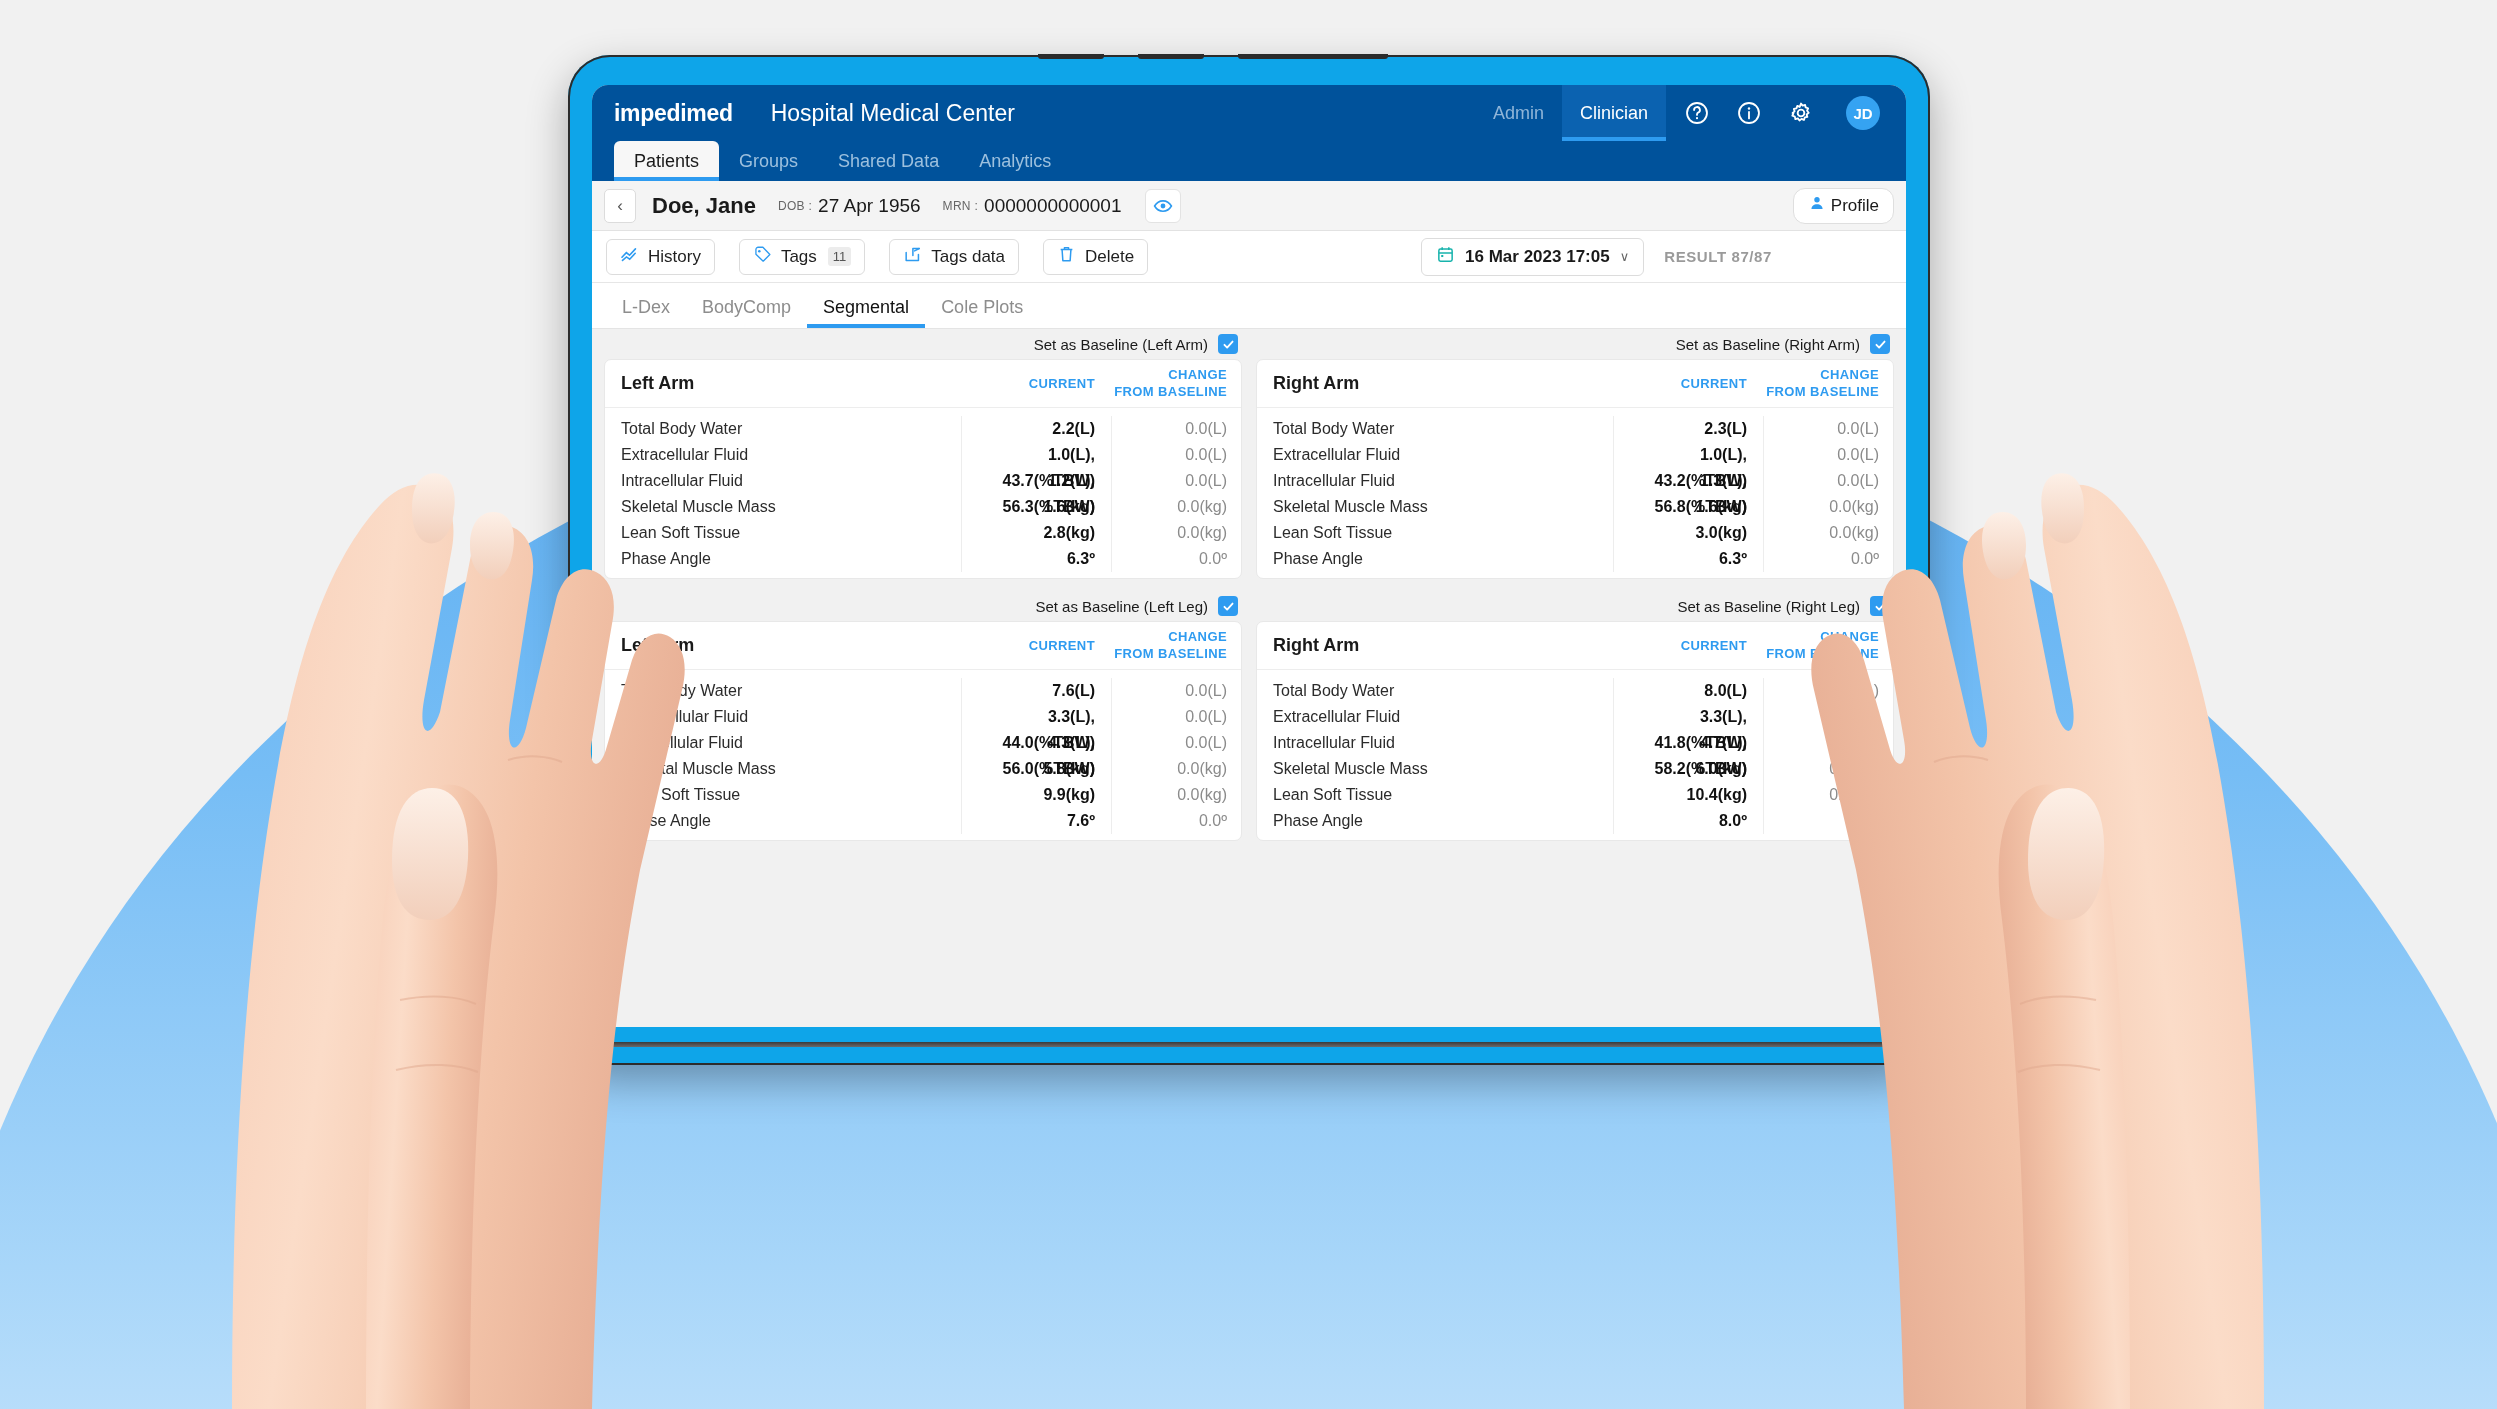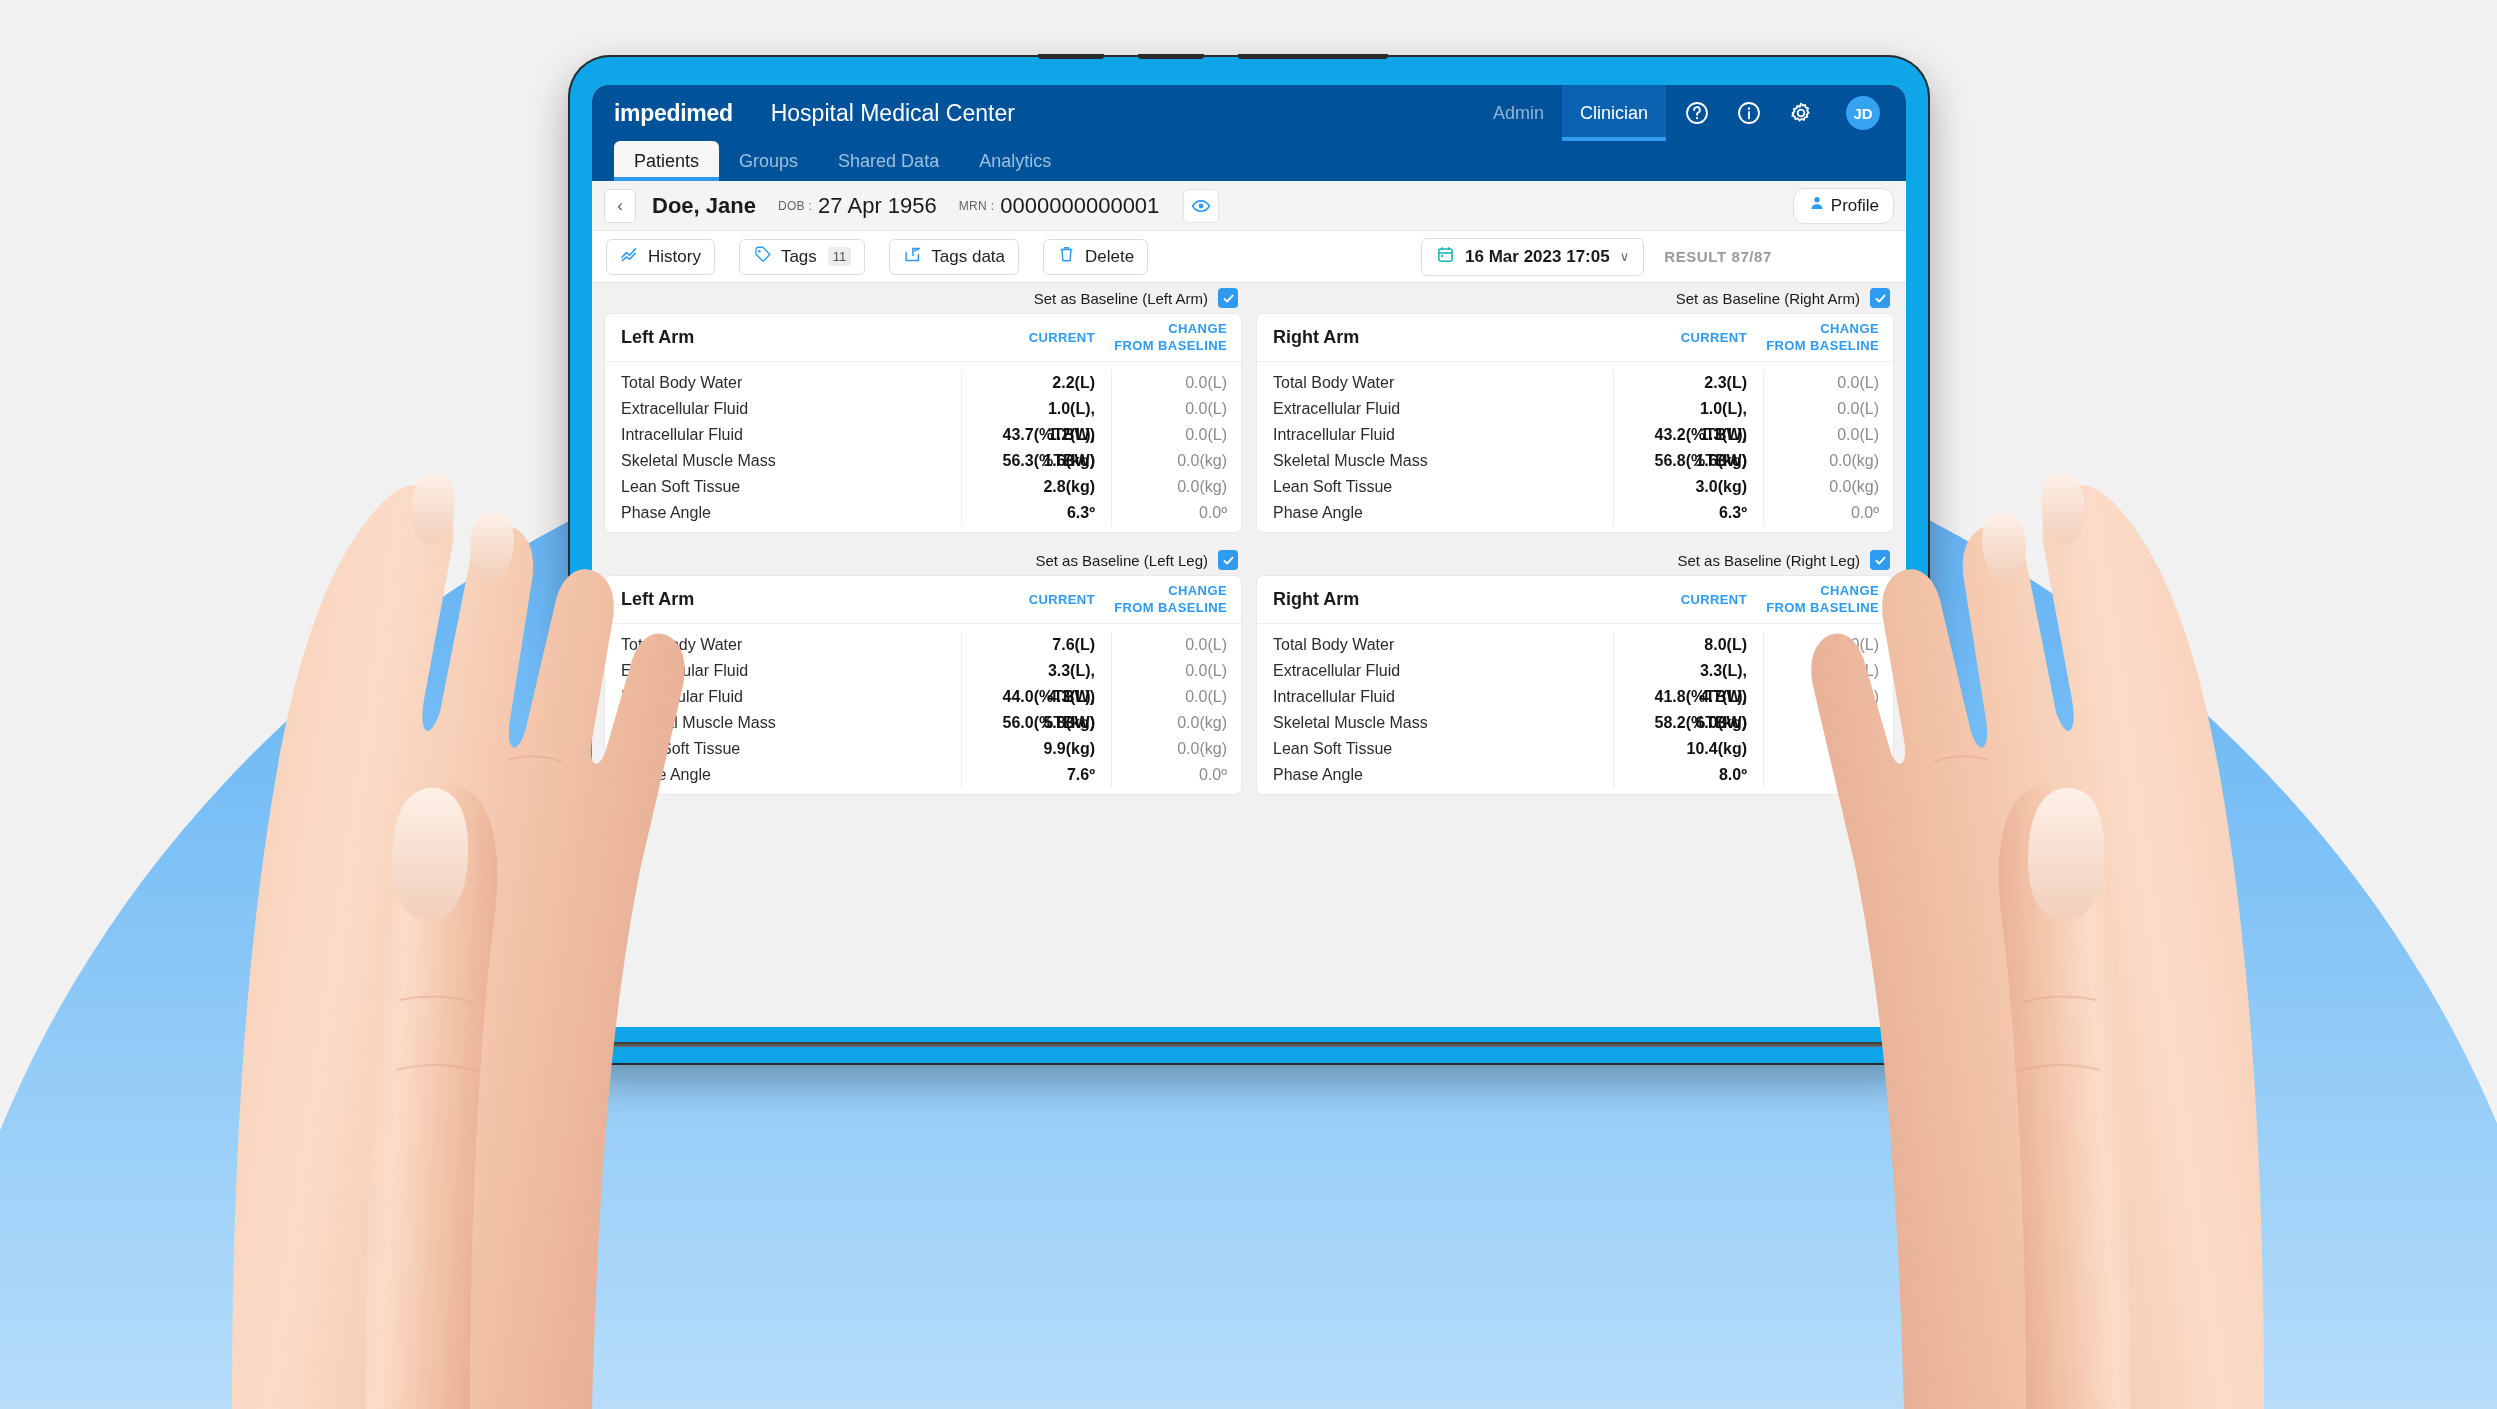--- a/index.html
+++ b/index.html
@@ -95,21 +95,21 @@
   .patientbar {
     height:50px; background:#f4f4f4; border-bottom:1px solid #e2e2e2;
     display:flex; align-items:center; padding:0 12px;
   }
   .chev {
     width:32px; height:34px; background:#fff; border:1px solid #dcdcdc; border-radius:5px;
     display:flex; align-items:center; justify-content:center; cursor:pointer; color:#555; font-size:17px;
   }
   .pname { font-size:22px; font-weight:bold; color:#1a1a1a; margin-left:16px; }
   .metalab { font-size:12px; color:#666; margin-left:22px; letter-spacing:.3px; }
-  .metaval { font-size:22px; color:#1a1a1a; margin-left:6px; }
+  .metaval { font-size:19px; color:#1a1a1a; margin-left:6px; }
   .eyebtn {
     width:36px; height:34px; margin-left:24px; background:#fff;
     border:1px solid #e3e3e3; border-radius:6px;
     display:flex; align-items:center; justify-content:center; cursor:pointer;
   }
   .profilebtn {
     margin-left:auto; height:36px; padding:0 14px; background:#fff;
     border:1px solid #dfdfdf; border-radius:12px;
     display:flex; align-items:center; gap:5px; cursor:pointer;
     font-size:17px; color:#1a1a1a;
@@ -338,20 +338,26 @@
               <rect x="6.6" y="12.6" width="2.6" height="2.6" fill="#17b3ac" stroke="none"></rect>
             </svg>
           </span>
           <span>16 Mar 2023 17:05</span>
           <span class="dchev">∨</span>
         </div>
         <div class="resultcount">RESULT 87/87</div>
       </div>
     </div>
 
+    <div class="viewtabs">
+      <div class="vtab">L-Dex</div>
+      <div class="vtab">BodyComp</div>
+      <div class="vtab active">Segmental</div>
+      <div class="vtab">Cole Plots</div>
+    </div>
 
     <div class="content">
 
       <div class="seg-row">
 
         <div class="seg-col">
           <div class="baseline-row">
             <span class="baseline-label">Set as Baseline (Left Arm)</span>
             <span class="cbx">
               <svg viewBox="0 0 24 24" fill="none" stroke="#ffffff" stroke-width="3.4" stroke-linecap="round" stroke-linejoin="round">

